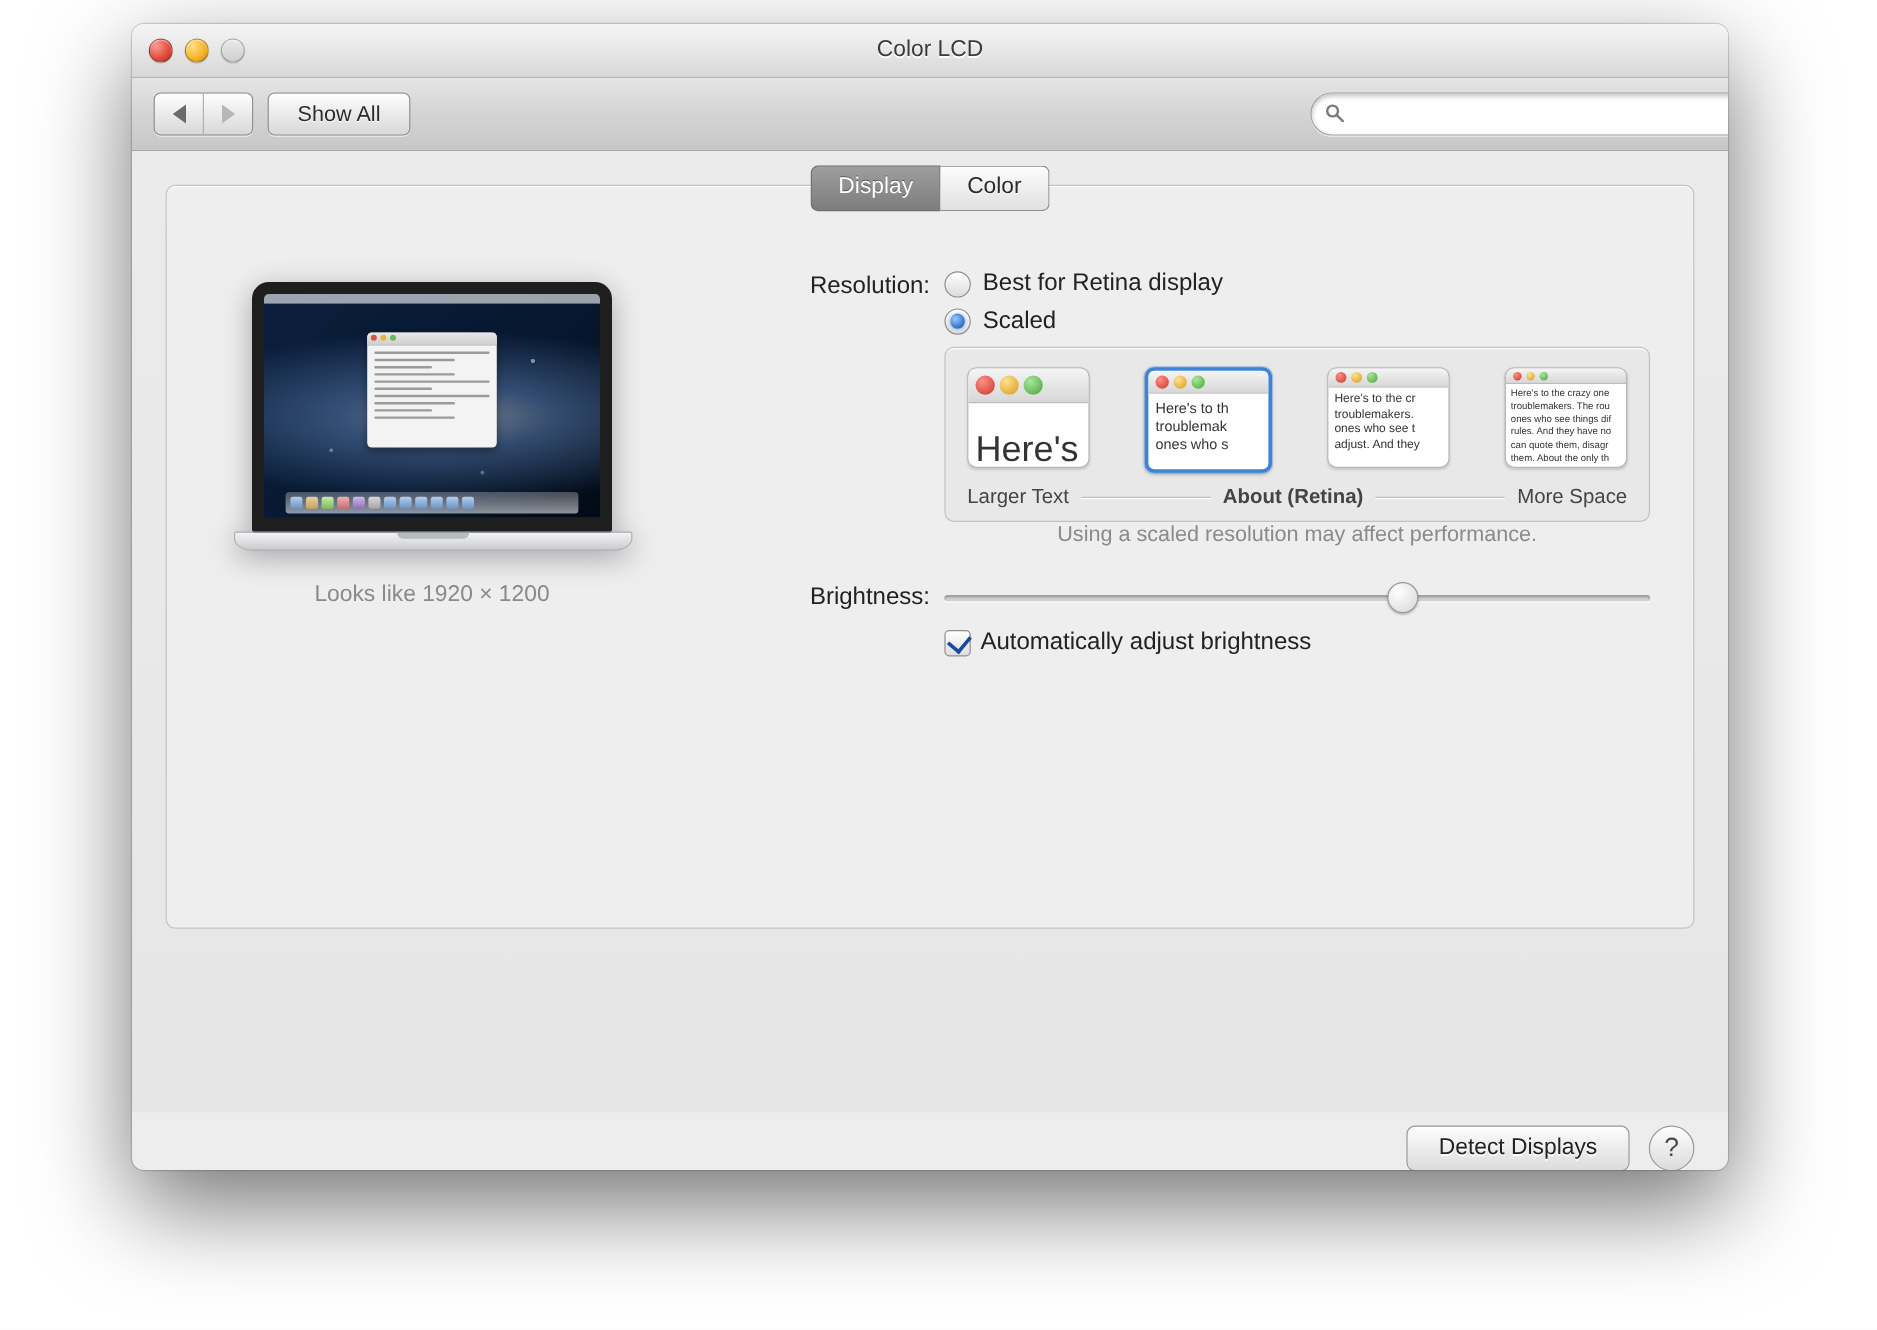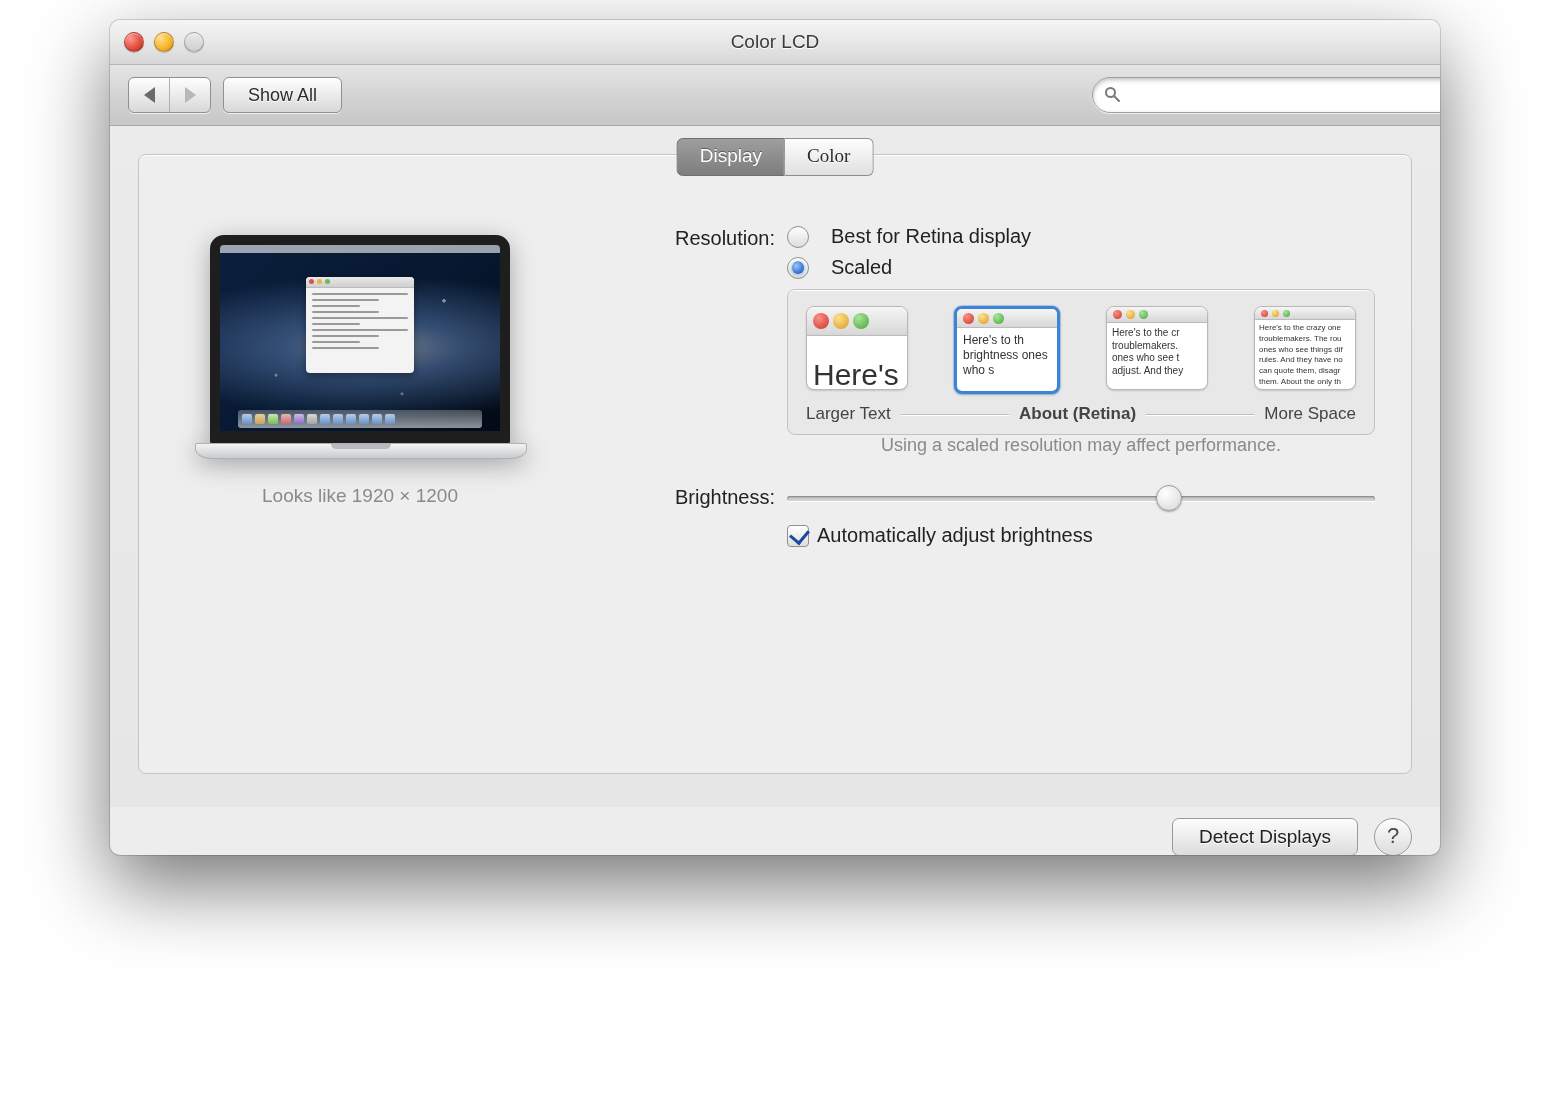--- a/index.html
+++ b/index.html
@@ -14,21 +14,21 @@
   .canvas {
     width: 1564px;
     height: 1108px;
     position: relative;
   }
   .window {
     position: absolute;
     left: 110px;
     top: 20px;
     width: 1330px;
-    height: 835px;
+    height: 955px;
     border-radius: 10px;
     background: #ededed;
     box-shadow: 0 30px 80px rgba(0,0,0,0.55), 0 0 0 1px rgba(0,0,0,0.15);
     overflow: hidden;
   }
 
   
   .titlebar {
     height: 44px;
     background: linear-gradient(to bottom, #f5f5f5 0%, #e7e7e7 50%, #d7d7d7 100%);
@@ -149,21 +149,21 @@
     height: 36px;
     padding: 0 22px;
     font-size: 19px;
     line-height:34px;
     border: 1px solid #8e8e8e;
     background: linear-gradient(#fdfdfd,#e0e0e0);
     color:#2b2b2b;
     text-shadow:0 1px 0 #fff;
   }
   .tab:first-child{ border-radius: 6px 0 0 6px; }
-  .tab:last-child { border-radius: 0 6px 6px 0; border-left:none;font-family:Liberation Serif, serif;}
+  .tab:last-child { border-radius: 0 6px 6px 0; border-left:none;}
   .tab.active{
     background: linear-gradient(#9e9e9e,#7d7d7d);
     color:#fff;
     text-shadow:0 -1px 0 rgba(0,0,0,.4);
     border-color:#6f6f6f;
   }
 
   .group {
     border: 1px solid #c4c4c4;
     border-radius: 8px;
@@ -279,21 +279,21 @@
     width: 170px;
     text-align: right;
     padding-right: 12px;
     font-size: 20px;
     color:#222;
     padding-top:2px;
   }
   .row > .value { flex:1; }
 
   .radio {
-    display:flex; align-items:center; gap:22px;
+    display:flex; align-items:center; gap:10px;
     font-size:20px; color:#222;
     margin-bottom: 8px;
   }
   .radio .dot{
     width:20px;height:20px;border-radius:50%;
     background:linear-gradient(#fff,#dcdcdc);
     border:1px solid #8f8f8f;
     box-shadow:inset 0 1px 1px rgba(255,255,255,.7);
     position:relative;
   }
@@ -541,21 +541,21 @@
                       <div class="tbody">Here's</div>
                     </div>
 
 
                     <div class="thumb s3 selected">
                       <div class="tbar">
                           <span class="tdot td-r"></span>
                           <span class="tdot td-y"></span>
                           <span class="tdot td-g"></span>
                         </div>
-                      <div class="tbody">Here's to th brightness ones who s</div>
+                      <div class="tbody">Here's to th troublemak ones who s</div>
                     </div>
 
                     <div class="thumb s4">
                       <div class="tbar">
                           <span class="tdot td-r"></span>
                           <span class="tdot td-y"></span>
                           <span class="tdot td-g"></span>
                         </div>
                       <div class="tbody">Here's to the cr troublemakers. ones who see t adjust. And they</div>
                     </div>

